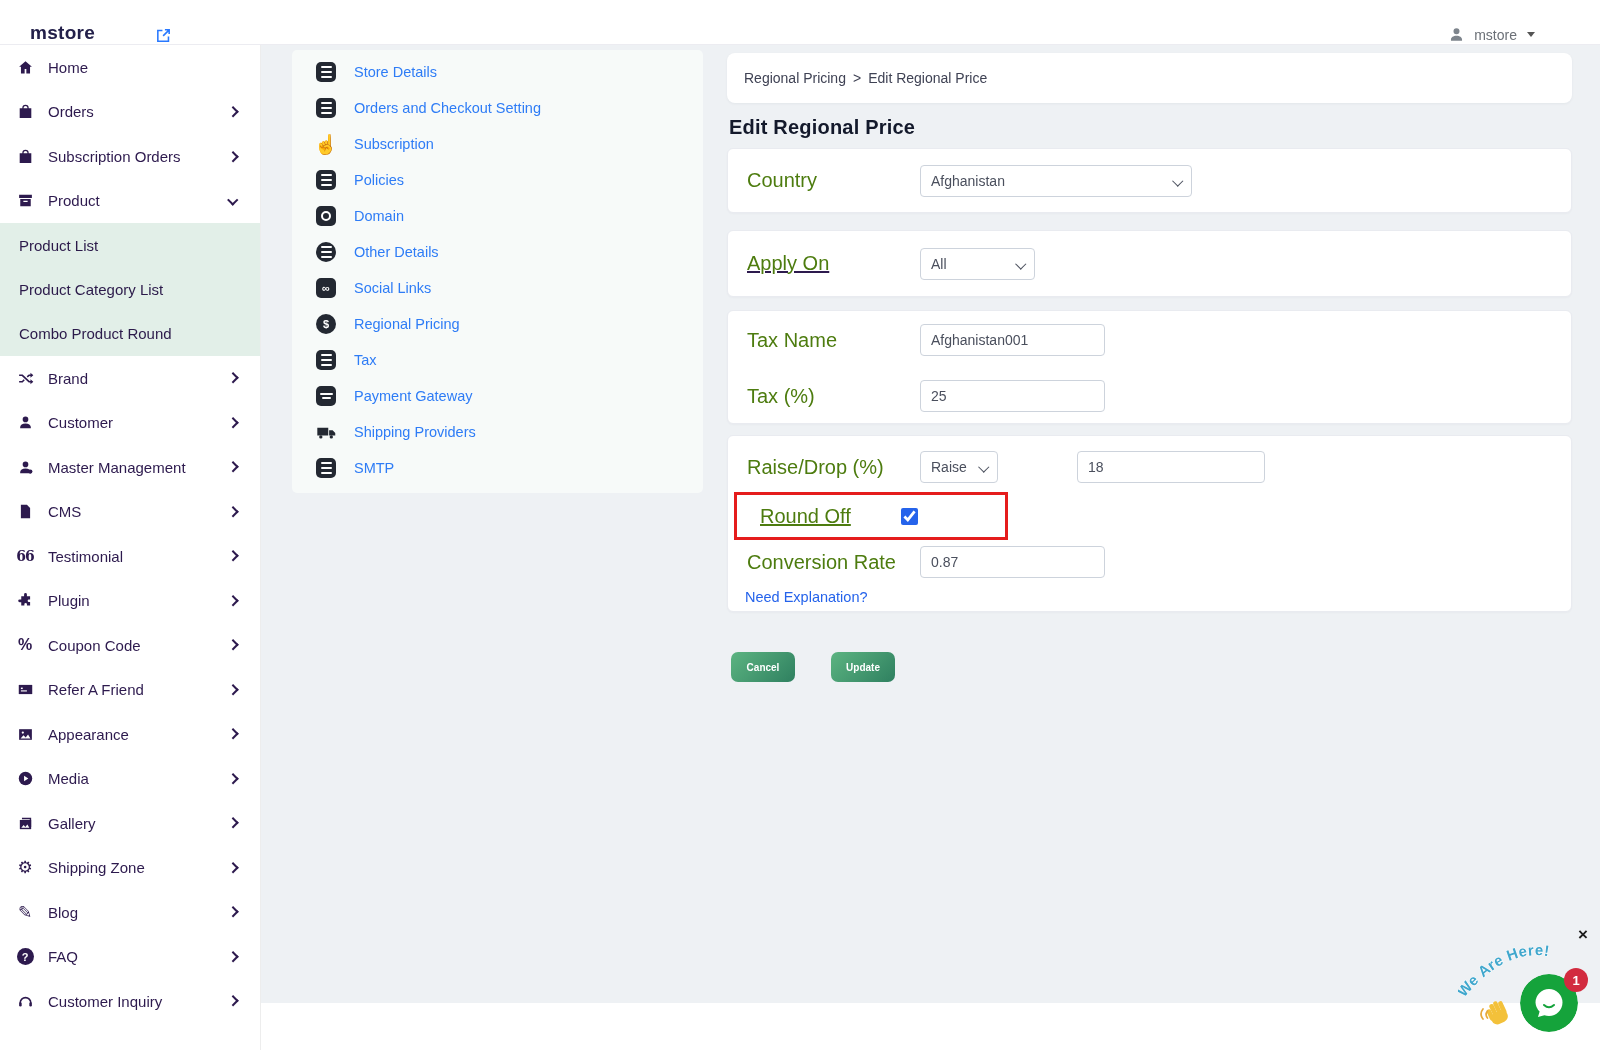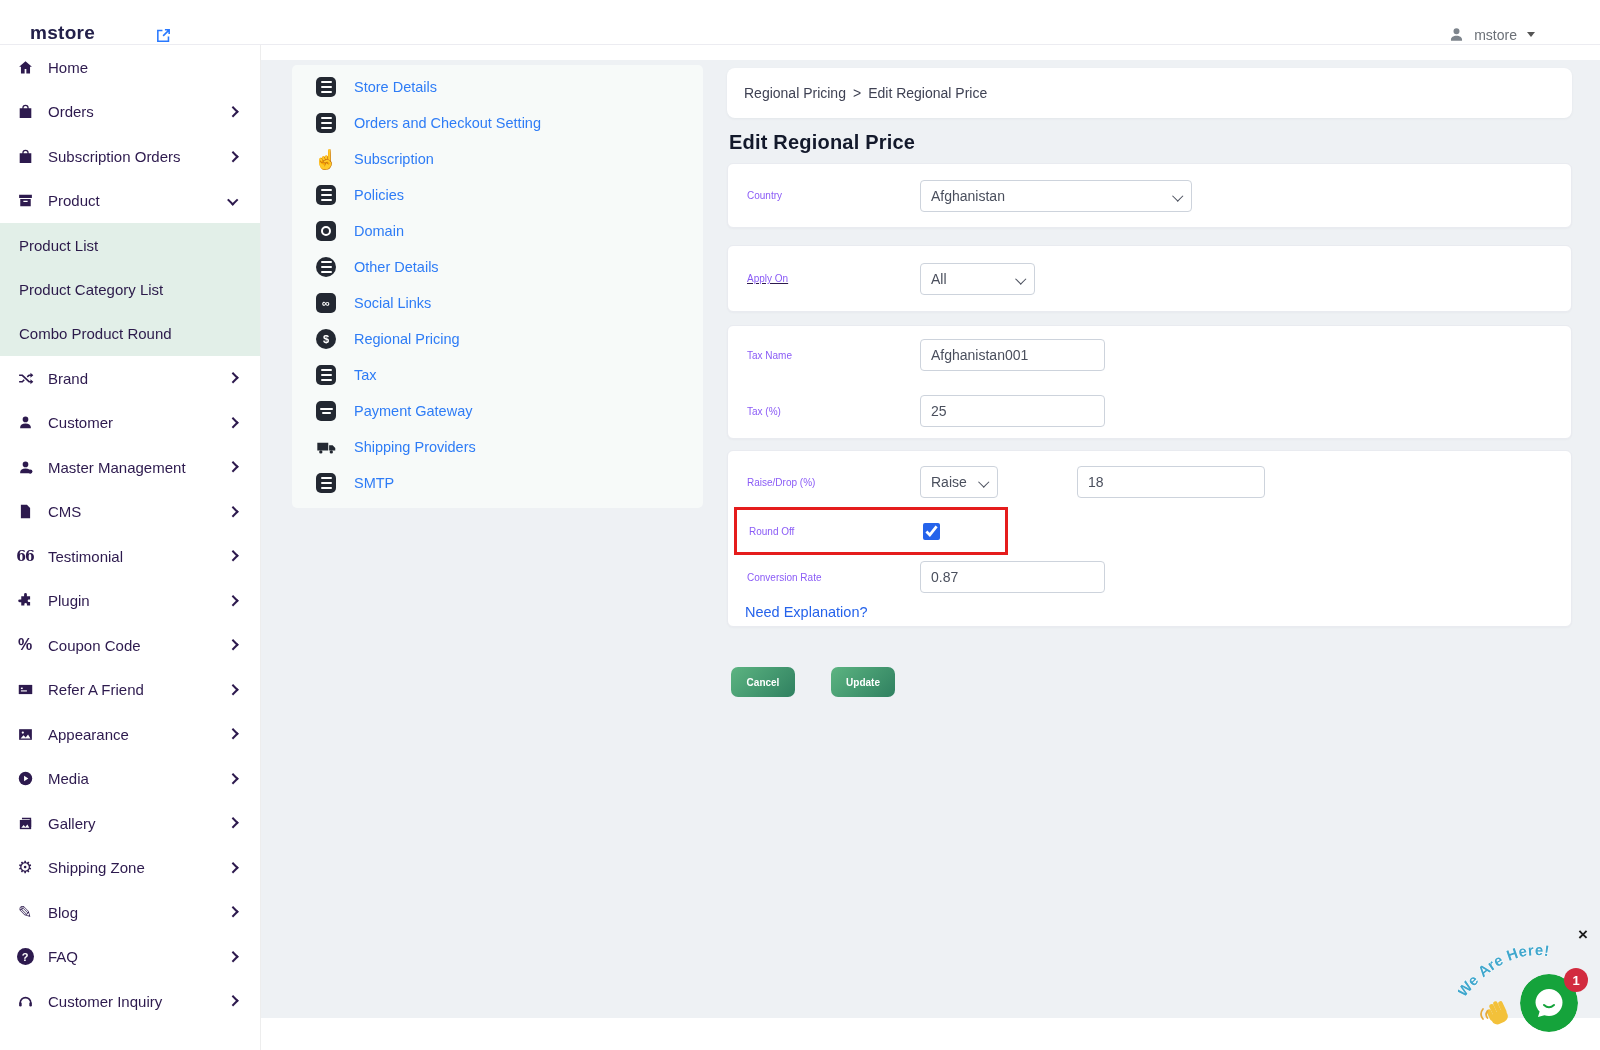--- a/index.html
+++ b/index.html
@@ -23,52 +23,52 @@
   .chev-r{transform:rotate(-45deg);}
   .chev-d{transform:rotate(45deg);margin-top:-3px;}
   .sb-sub{background:#e2efe8;}
   .sb-sub-item{height:44.3px;display:flex;align-items:center;padding-left:19px;font-size:15px;color:#2b1a4a;cursor:pointer;}
   .qcirc{width:17px;height:17px;background:#2d1a4e;color:#fff;border-radius:50%;font-size:11px;font-weight:700;display:inline-flex;align-items:center;justify-content:center;}
   .q66{font-size:14px;font-weight:800;letter-spacing:-1px;color:#2d1a4e;font-family:"DejaVu Serif",serif;}
   .qpct{font-size:16px;font-weight:700;color:#2d1a4e;}
   .gchar{font-size:17px;line-height:1;color:#2d1a4e;}
 
   
-  .content-bg{position:absolute;left:261px;top:60px;width:1339px;height:958px;background:#eef1f4;z-index:1;}
+  .content-bg{position:absolute;left:261px;top:45px;width:1339px;height:958px;background:#eef1f4;z-index:1;}
 
   
   .set-panel{position:absolute;left:31px;top:5px;width:411px;height:443px;background:#f7faf9;border-radius:5px;padding-top:4px;}
   .set-item{height:36px;display:flex;align-items:center;padding-left:23px;gap:17px;cursor:pointer;}
   .set-label{font-size:14.5px;color:#2e7cf6;font-weight:500;white-space:nowrap;}
   .set-ic{width:20px;height:20px;background:#232832;border-radius:5px;display:inline-flex;flex-direction:column;justify-content:center;align-items:center;gap:2.5px;flex:none;}
   .set-ic .bar{width:11px;height:2.2px;background:#fff;border-radius:1px;display:block;}
   .set-ic.round{border-radius:50%;}
   .set-ic .wchar{color:#fff;font-size:11px;font-weight:700;line-height:1;}
   .set-ic .ring{width:10px;height:10px;border:2.2px solid #fff;border-radius:50%;display:block;}
   .set-ic-wrap{width:22px;display:flex;justify-content:center;flex:none;}
   .gchar.dark{color:#232832;font-size:19px;}
 
   
   .main-col{position:absolute;left:466px;top:8px;width:845px;}
   .crumb-card{height:50px;background:#fff;border-radius:8px;box-shadow:0 1px 3px rgba(20,30,60,.05);display:flex;align-items:center;padding:0 17px;font-size:14px;color:#3f4254;}
   .crumb-sep{margin:0 7px;color:#3f4254;}
   .page-title{margin:13px 0 9px 2px;font-size:20px;font-weight:700;color:#13192b;letter-spacing:.2px;}
   .card{background:#fff;border:1px solid #e9ebf0;border-radius:6px;box-shadow:0 1px 2px rgba(20,30,60,.03);}
   .frow{display:flex;align-items:center;}
-  .flabel{width:192px;padding-left:19px;font-size:10px;color:#8b5cf6;flex:none;}
+  .flabel{width:192px;padding-left:19px;font-size:20px;color:#4d7c0f;flex:none;}
   .card-country{height:65px;}
   .card-country .frow{height:100%;}
   .card-apply{height:67px;margin-top:17px;}
   .card-apply .frow{height:100%;text-decoration:underline;}
   .card-tax{height:114px;margin-top:13px;padding-top:1px;}
   .card-tax .frow{height:56px;}
   .card-raise{height:177px;margin-top:11px;}
   .row-raise{margin-top:15px;height:32px;}
   .redbox{margin:9px 0 0 6px;width:274px;height:48px;border:3px solid #e51c1c;display:flex;align-items:center;}
-  .redbox .flabel{width:186px;padding-left:12px;}
+  .redbox .flabel{width:164px;padding-left:23px;text-decoration:underline;}
   .row-conv{margin-top:6px;height:32px;}
   .explain{display:inline-block;margin:11px 0 0 17px;font-size:14.5px;color:#2563eb;text-decoration:none;cursor:pointer;}
 
   .inp,.sel{height:32px;border:1px solid #cdd3dc;border-radius:4px;background:#fff;font-size:14px;color:#4a4f5d;padding:0 10px;font-family:"Liberation Sans",sans-serif;}
   .sel{appearance:none;-webkit-appearance:none;padding-right:26px;}
   .selwrap{position:relative;display:inline-block;}
   .selwrap::after{content:"";position:absolute;right:11px;top:12px;width:6.5px;height:6.5px;border-right:1.8px solid #4a4f5d;border-bottom:1.8px solid #4a4f5d;transform:rotate(45deg);pointer-events:none;}
   .w272{width:272px;} .w115{width:115px;} .w185{width:185px;} .w78{width:78px;} .w188{width:188px;}
   .amount{margin-left:79px;}
   .cbx{width:17px;height:17px;accent-color:#2563eb;cursor:pointer;}

